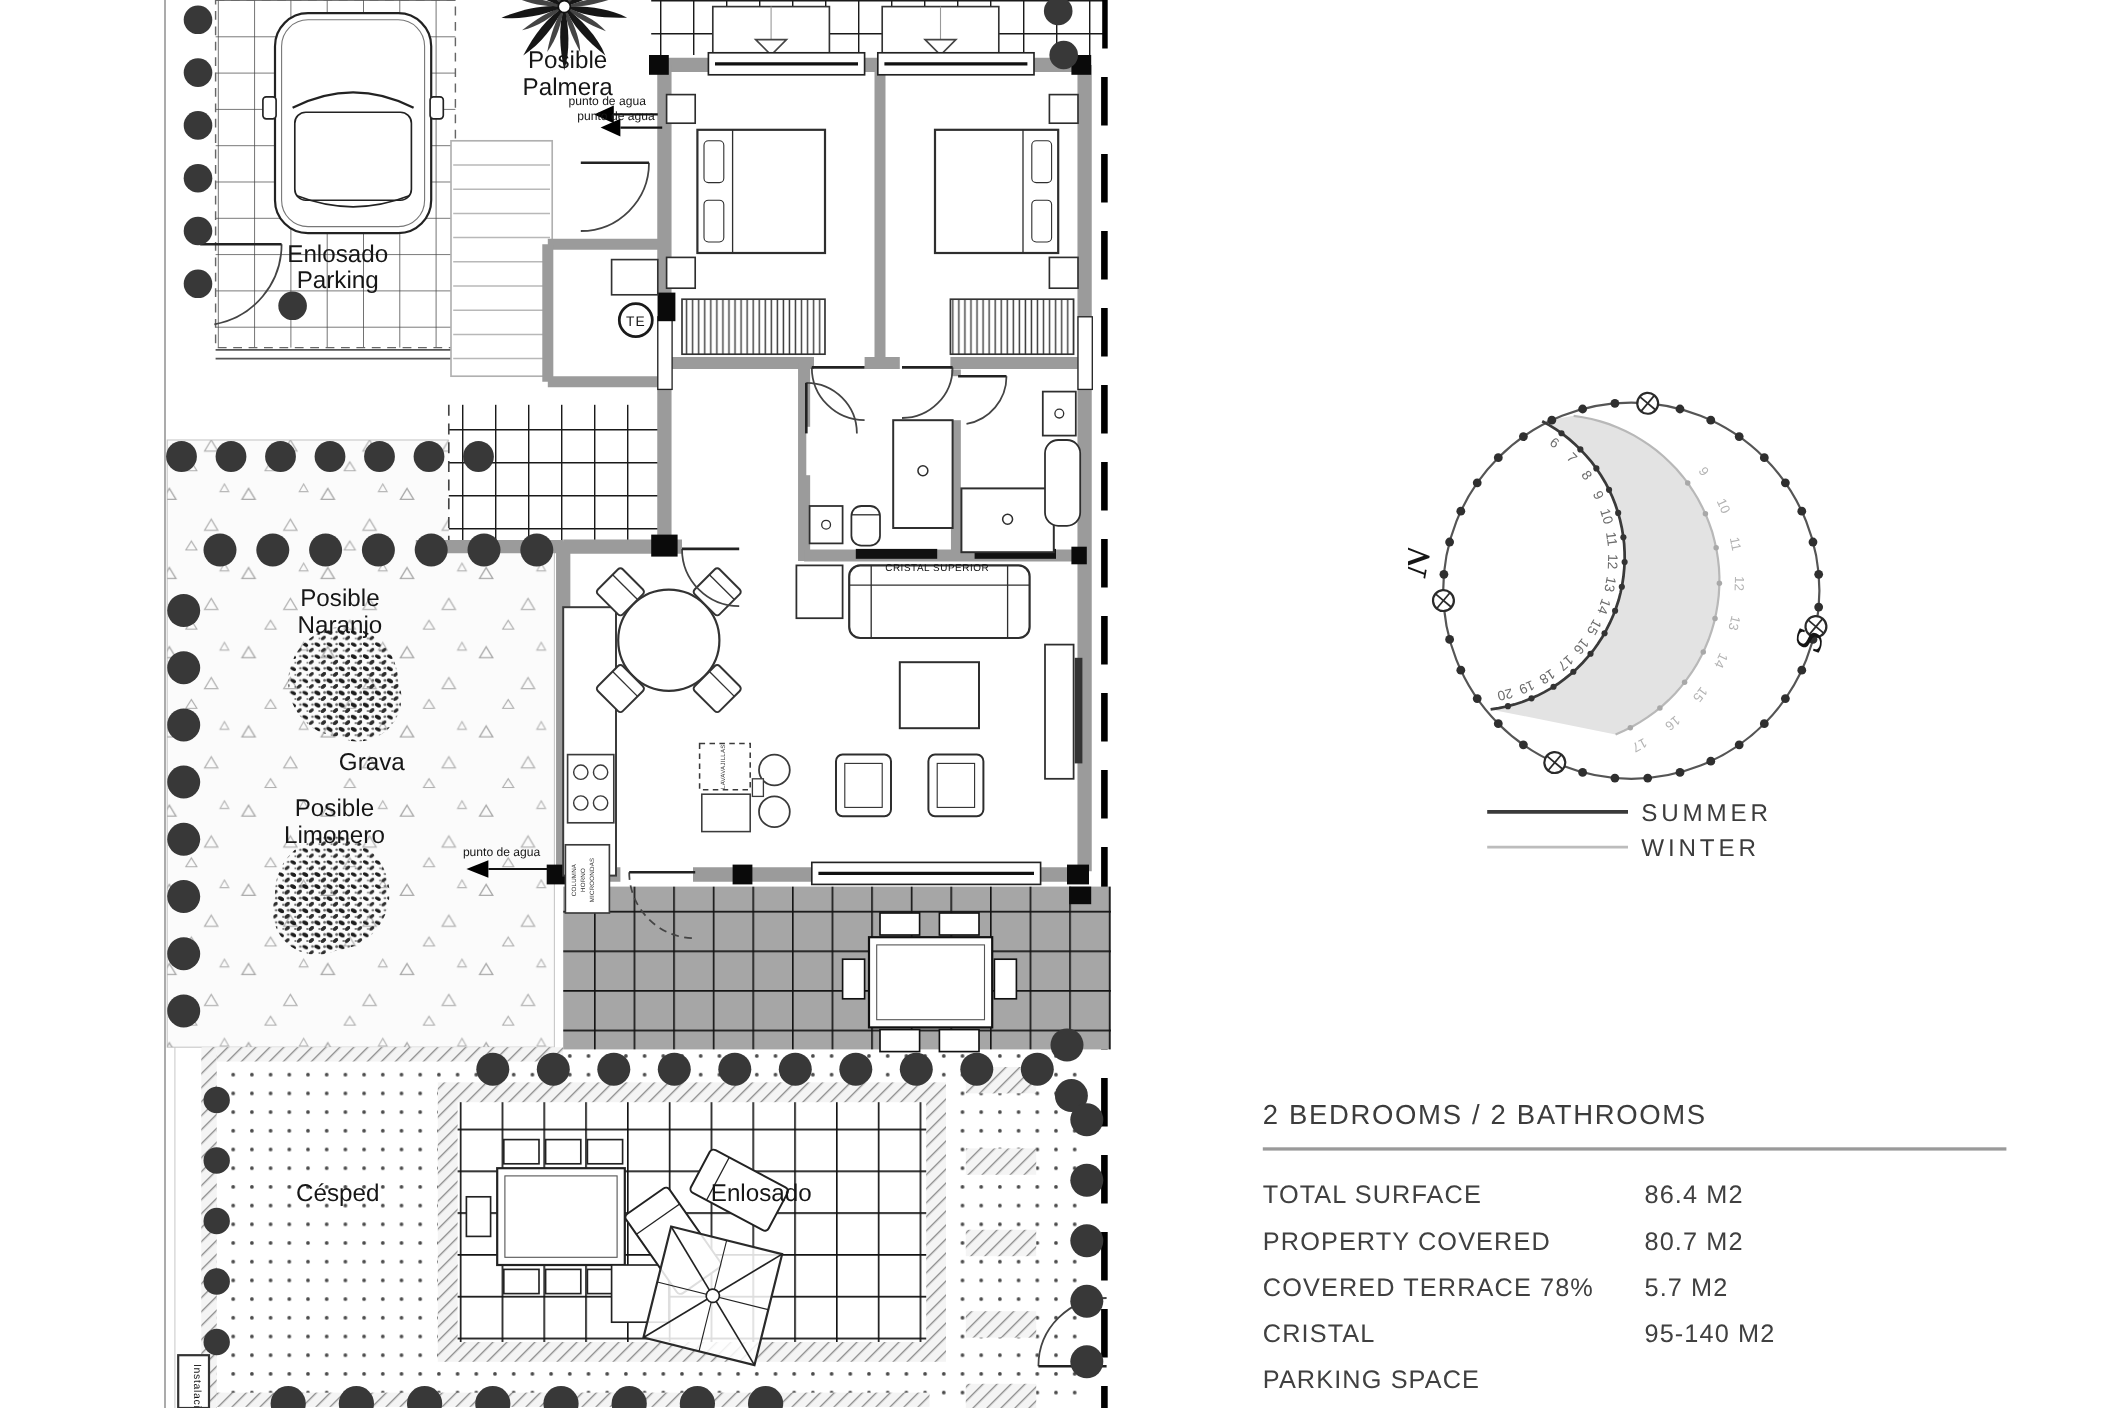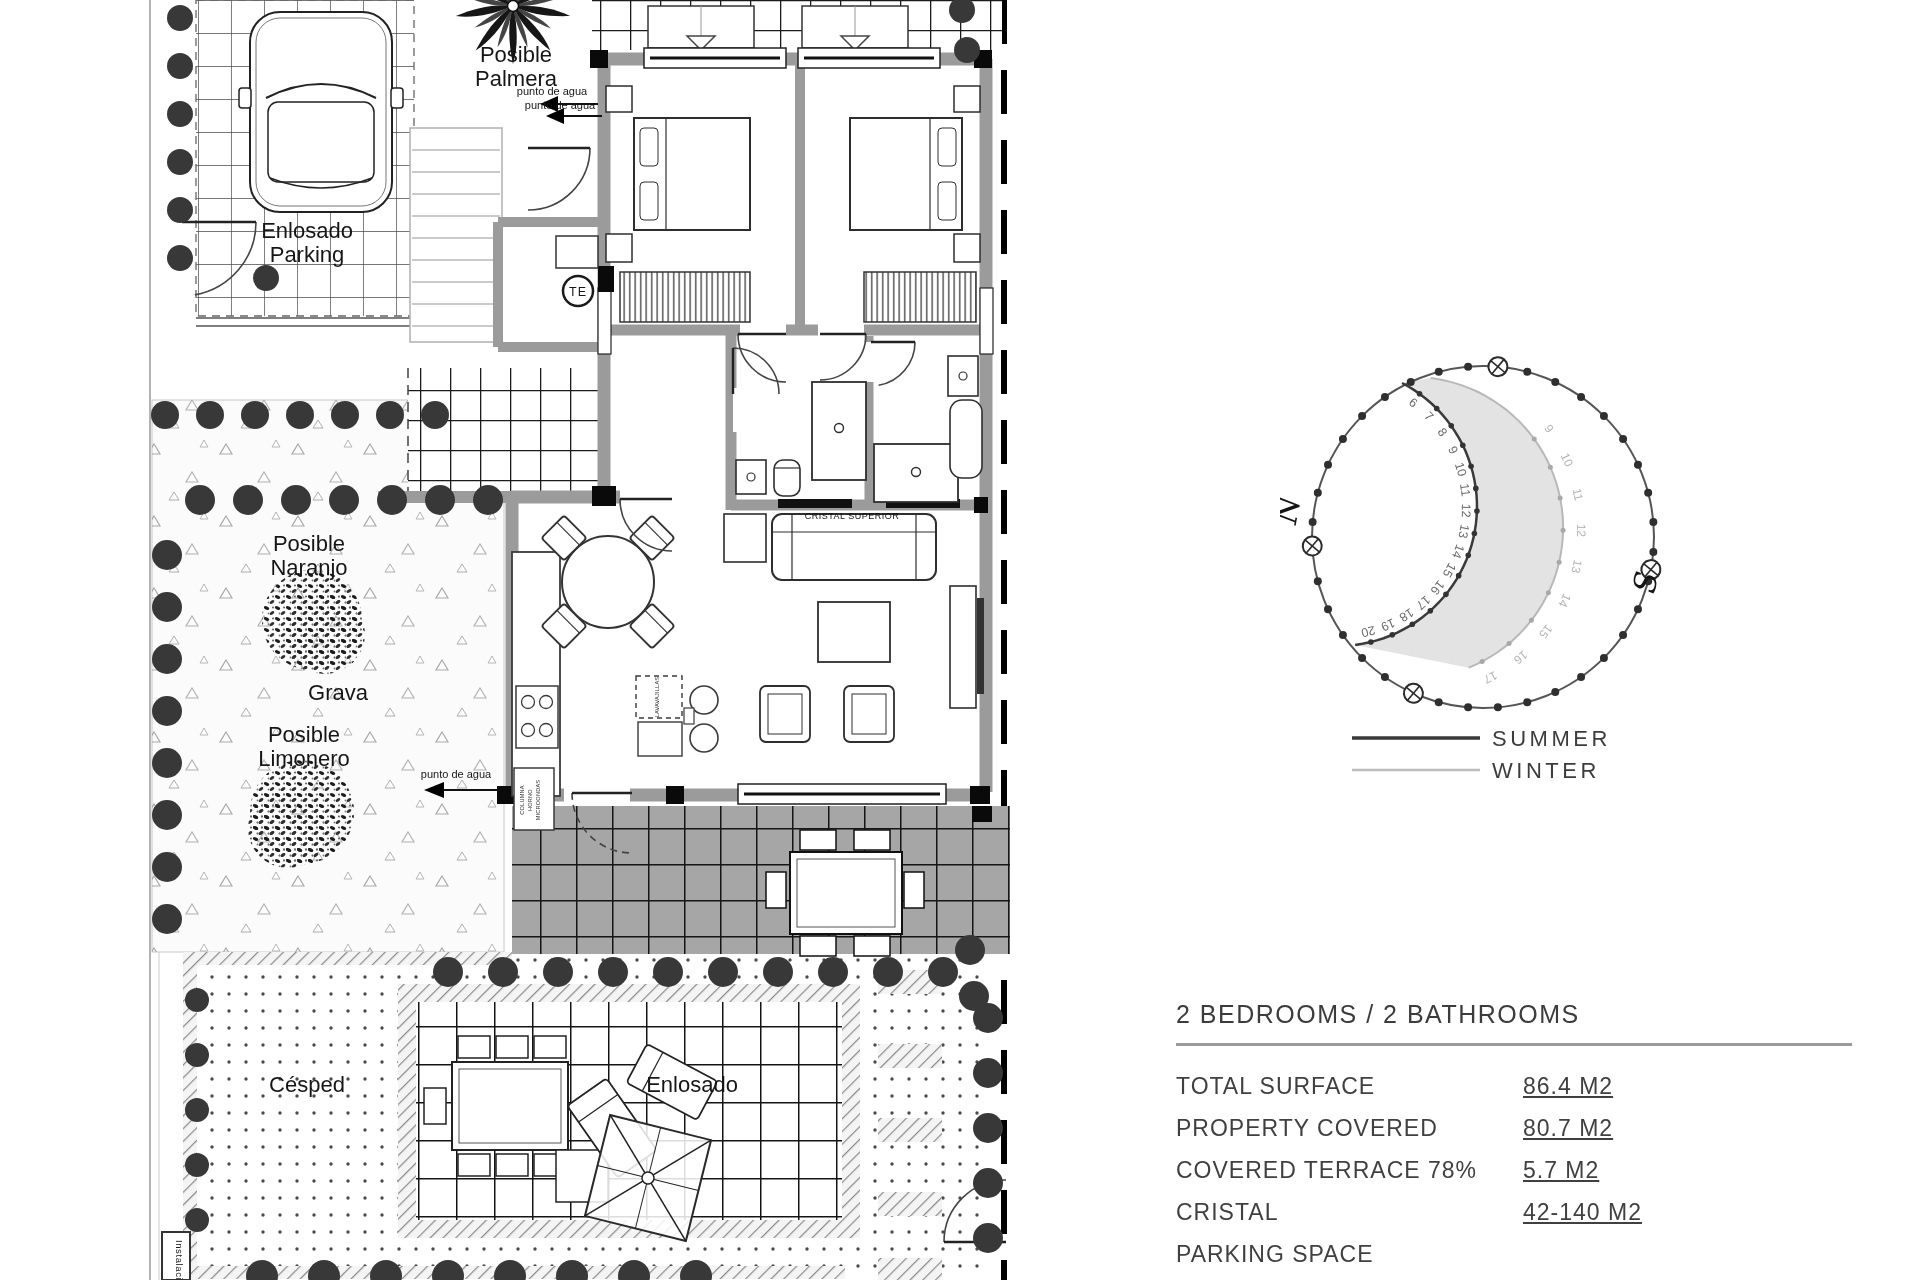--- a/index.html
+++ b/index.html
@@ -1,26 +1,26 @@
 <!DOCTYPE html>
 <html><head>
 <meta charset="utf-8">
 <style>
   html,body{margin:0;padding:0;background:#ffffff;}
   .stage{position:relative;width:1920px;height:1280px;background:#fff;overflow:hidden;
          font-family:"Liberation Sans",sans-serif;}
   svg{position:absolute;display:block;}
   #plan{left:0;top:0;}
   #sun{left:1280px;top:340px;}
-  .details{position:absolute;left:1176px;top:1000px;width:676px;color:#3d3d3d;}
+  .details{position:absolute;left:1148px;top:1000px;width:676px;color:#3d3d3d;}
   .d-title{font-size:25px;letter-spacing:1.5px;color:#3c3c3c;}
   .d-rule{border:0;border-top:3px solid #9a9a9a;margin:14px 0 12px 0;}
   .d-row{display:flex;align-items:flex-end;height:42px;font-size:23px;letter-spacing:1px;color:#404040;}
   .d-label{width:347px;flex:0 0 347px;}
-  .d-value{flex:1;text-decoration:underline;}
+  .d-value{flex:1;}
   
   text{font-family:"Liberation Sans",sans-serif;fill:#161616;}
   .lbl{font-size:22px;}
   .lbl-sm{font-size:11px;}
   .lbl-tiny{font-size:5.6px;letter-spacing:.2px;fill:#333;}
   .lbl-cristal{font-size:9px;letter-spacing:.5px;fill:#111;}
   .lbl-te{font-size:12.5px;letter-spacing:1px;}
   .lbl-inst{font-size:9.5px;letter-spacing:.6px;}
   .compass{font-family:"DejaVu Serif",serif;font-style:italic;font-size:31px;fill:#151515;}
   .legend-t{font-size:22px;letter-spacing:3.5px;fill:#3c3c3c;}
@@ -616,21 +616,21 @@
         <div class="d-row">
           <span class="d-label">PROPERTY COVERED</span>
           <span class="d-value">80.7 M2</span>
         </div>
         <div class="d-row">
           <span class="d-label">COVERED TERRACE 78%</span>
           <span class="d-value">5.7 M2</span>
         </div>
         <div class="d-row">
           <span class="d-label">CRISTAL</span>
-          <span class="d-value">42-140 M2</span>
+          <span class="d-value">95-140 M2</span>
         </div>
         <div class="d-row">
           <span class="d-label">PARKING SPACE</span>
           <span class="d-value"></span>
         </div>
       </div>
   </div>
 
 </div>
 

